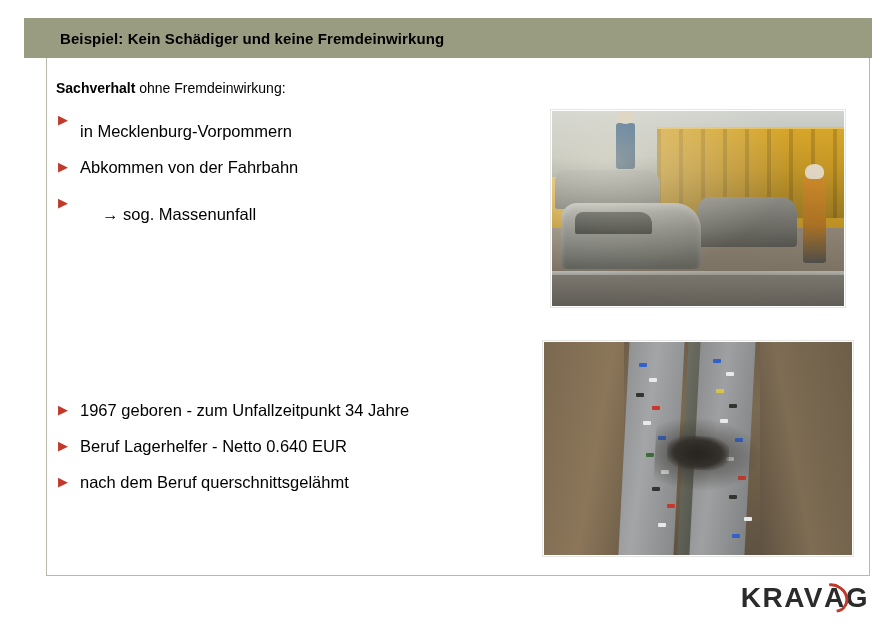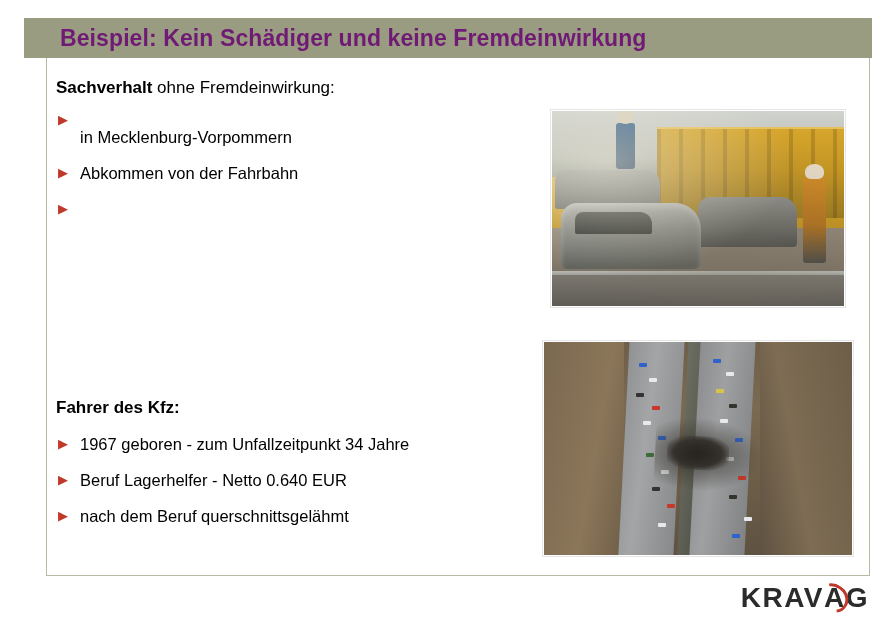--- a/index.html
+++ b/index.html
@@ -37,43 +37,43 @@
     position: absolute;
     left: 46px;
     top: 18px;
     width: 826px;
     height: 40px;
     background: #9a9c82;
     display: flex;
     align-items: center;
   }
   .title-text {
-    color: #701a75;
-    font-size: 23px;
+    color: #000000;
+    font-size: 15px;
     font-weight: bold;
     padding-left: 14px;
     letter-spacing: 0.1px;
     white-space: nowrap;
   }
 
   
   .body-frame {
     position: absolute;
     left: 46px;
     top: 58px;
     width: 824px;
     height: 518px;
     border-left: 1px solid #b9b9a6;
     border-right: 1px solid #b9b9a6;
     border-bottom: 1px solid #b9b9a6;
     box-sizing: border-box;
   }
 
   .lead {
-    font-size: 17px;
+    font-size: 14px;
     color: #000000;
     margin: 0 0 6px 0;
     line-height: 28px;
   }
   .lead b { font-weight: bold; }
 
   .bullets {
     margin: 0;
     padding: 0;
     list-style: none;
@@ -93,21 +93,21 @@
     width: 22px;
     flex: 0 0 22px;
     text-align: left;
     padding-left: 2px;
   }
   .bullet .btext {
     flex: 1 1 auto;
   }
   .bullet .btext .cont {
     display: block;
-    margin-top: 17px;
+    margin-top: 11px;
   }
   .subline {
     display: block;
     margin-top: 11px;
     padding-left: 22px;
   }
 
   .section-head {
     font-size: 17px;
     font-weight: bold;
@@ -329,27 +329,27 @@
       </li>
 
       <li class="bullet">
         <span class="marker">▶</span>
         <span class="btext">Abkommen von der Fahrbahn</span>
       </li>
 
       <li class="bullet">
         <span class="marker">▶</span>
         <span class="btext">
+          <span class="subline">→ sog. Massenunfall</span>
         </span>
       </li>
     </ul>
   </div>
 
   <div class="group-2">
-    <p class="section-head">Fahrer des Kfz:</p>
     <ul class="bullets">
       <li class="bullet">
         <span class="marker">▶</span>
         <span class="btext">1967 geboren - zum Unfallzeitpunkt 34 Jahre</span>
       </li>
       <li class="bullet">
         <span class="marker">▶</span>
         <span class="btext">Beruf  Lagerhelfer -  Netto 0.640 EUR</span>
       </li>
       <li class="bullet">

